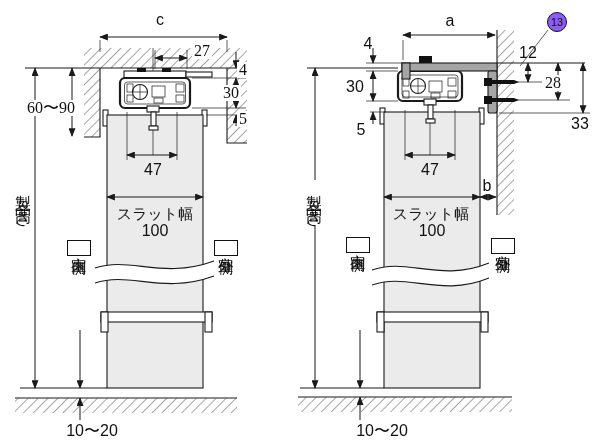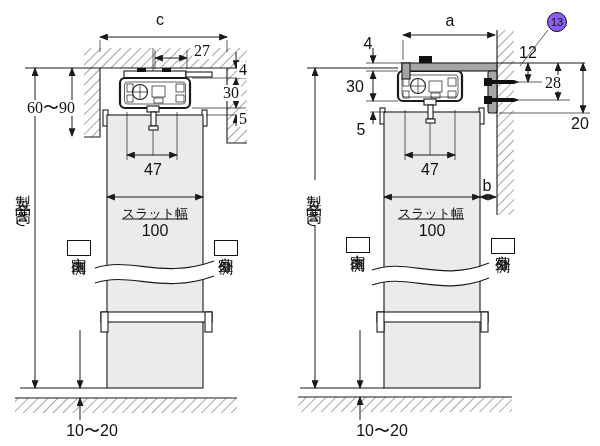--- a/index.html
+++ b/index.html
@@ -1,21 +1,21 @@
 <!DOCTYPE html>
 <html><head>
 <meta charset="utf-8">
 <style>
   html,body{margin:0;padding:0;background:#fff;}
   .stage{position:relative;width:600px;height:446px;background:#fff;overflow:hidden;
          font-family:"Liberation Sans","DejaVu Sans",sans-serif;color:#111;}
   .stage svg{position:absolute;left:0;top:0;}
   .lbl{position:absolute;transform:translate(-50%,-50%);font-size:16px;line-height:1;
        white-space:nowrap;color:#111;}
-  .sm{font-size:13px;text-decoration:underline;}
+  .sm{font-size:15px;}
   .bg{background:#fff;padding:0 2px;font-family:Liberation Serif, serif;}
   .vbox{position:absolute;writing-mode:vertical-rl;text-orientation:upright;
         border:1.3px solid #111;background:#fff;font-size:15px;line-height:1.05;
         padding:4px 3px;letter-spacing:2px;}
   .vtext{position:absolute;writing-mode:vertical-rl;text-orientation:upright;
          font-size:16px;letter-spacing:6px;line-height:1;background:#fff;padding:2px 1px;}
   .badge{position:absolute;width:18px;height:18px;border:1.2px solid #111;border-radius:50%;
          background:#8b5cf6;font-size:11px;display:flex;align-items:center;justify-content:center;
          transform:translate(-50%,-50%);}
   
@@ -220,21 +220,21 @@
 <div class="vtext" style="left:14px;top:180px">製品高さ</div>
 <div class="lbl" style="left:92px;top:431px">10〜20</div>
 
 <div class="lbl" style="left:450px;top:21px">a</div>
 <div class="badge" style="left:557px;top:22px">13</div>
 <div class="lbl" style="left:368px;top:44px">4</div>
 <div class="lbl" style="left:355px;top:87px">30</div>
 <div class="lbl" style="left:361px;top:130px">5</div>
 <div class="lbl" style="left:528px;top:53px">12</div>
 <div class="lbl bg" style="left:553px;top:83px">28</div>
-<div class="lbl" style="left:580px;top:124px">20</div>
+<div class="lbl" style="left:580px;top:124px">33</div>
 <div class="lbl" style="left:487px;top:186px">b</div>
 <div class="lbl" style="left:430px;top:170px">47</div>
 <div class="lbl sm" style="left:431px;top:213px">スラット幅</div>
 <div class="lbl" style="left:432px;top:231px">100</div>
 <div class="vbox" style="left:346px;top:237px">室内側</div>
 <div class="vbox" style="left:491px;top:238px">室外側</div>
 <div class="vtext" style="left:305px;top:180px">製品高さ</div>
 <div class="lbl" style="left:382px;top:431px">10〜20</div>
 
 </div>

